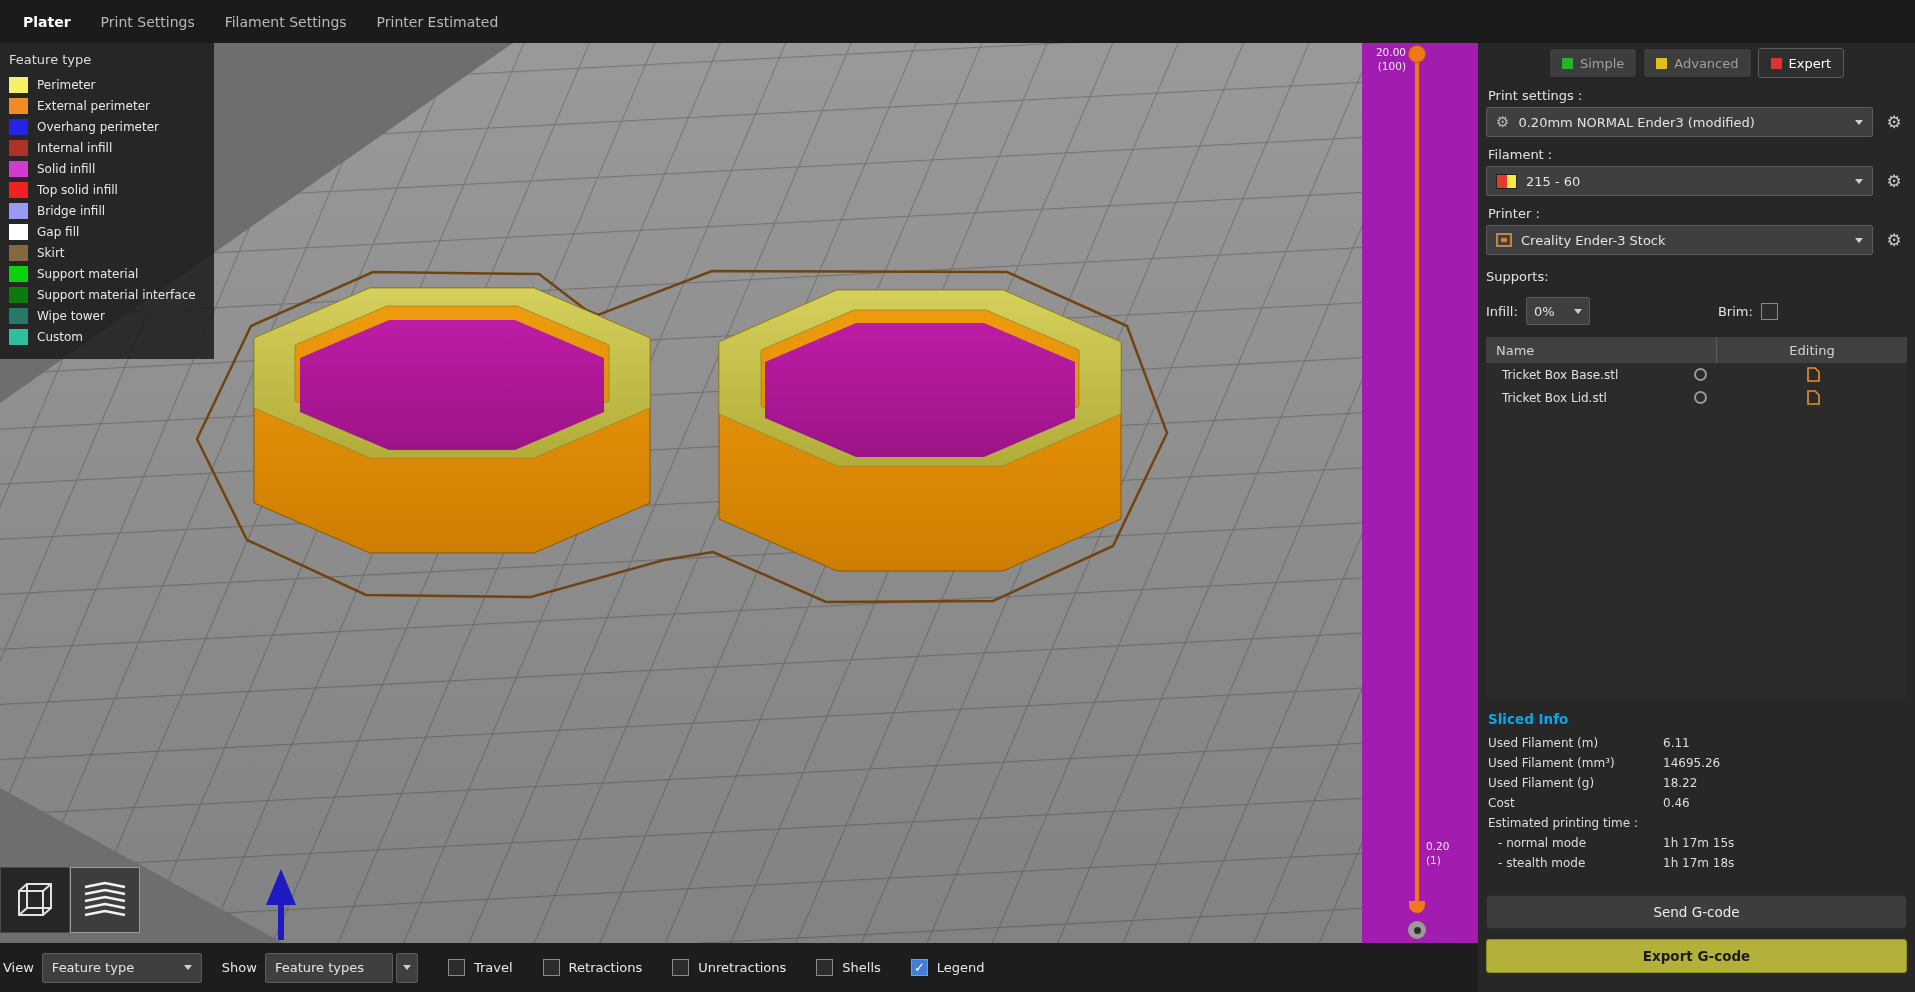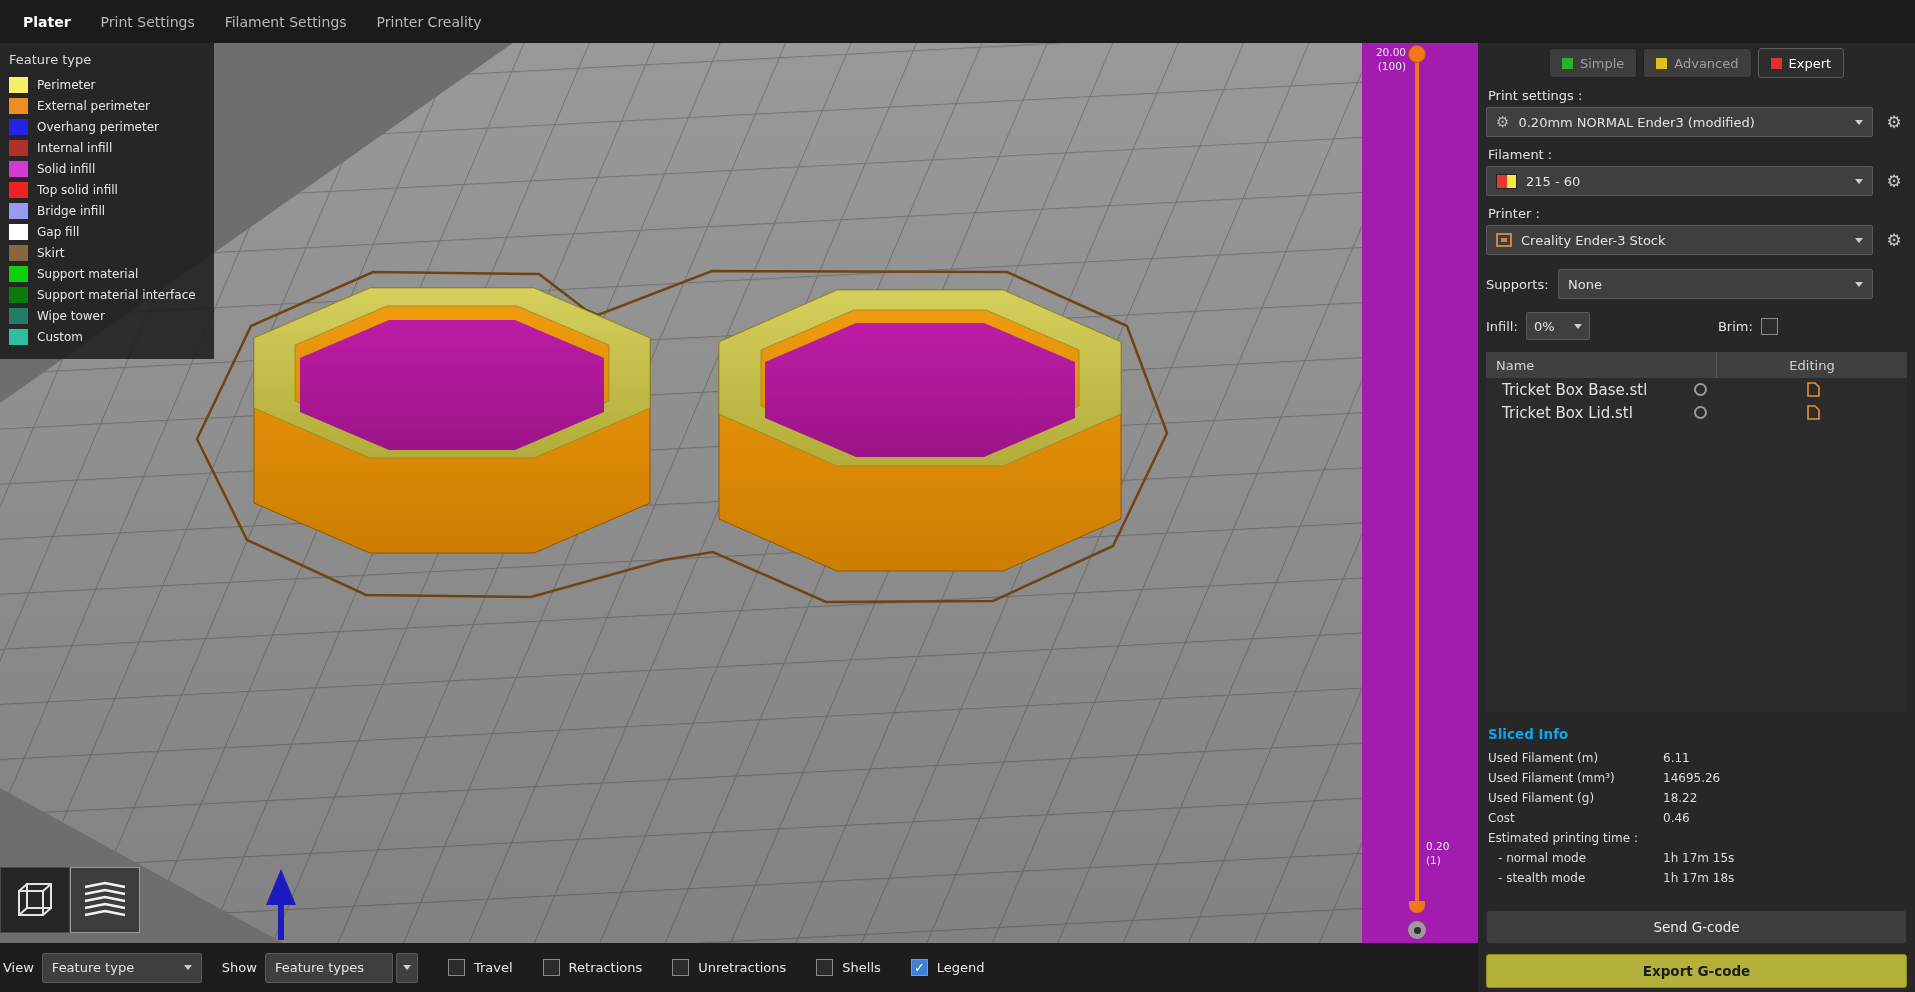--- a/index.html
+++ b/index.html
@@ -64,21 +64,21 @@
   .combo.small{flex:0 0 64px;height:28px;padding:0 7px;}
   .brim-label{margin-left:120px;}
   .checkbox{width:17px;height:17px;background:#2c2c2c;border:1px solid #8a8a8a;box-sizing:border-box;flex:0 0 auto;}
   .checkbox.checked{background:#3f7fd9;border-color:#6a9fe0;display:flex;align-items:center;justify-content:center;}
   .checkbox.checked::after{content:"✓";color:#ffffff;font-size:13px;line-height:1;}
 
   .obj-table{margin-top:12px;height:360px;background:#2b2b2b;}
   .obj-header{display:grid;grid-template-columns:230px 1fr;background:#404040;height:26px;align-items:center;color:#d3d3d3;font-size:13px;}
   .obj-header .col-name{padding-left:10px;}
   .obj-header .col-editing{height:100%;display:flex;align-items:center;justify-content:center;border-left:1px solid #5a5a5a;box-sizing:border-box;}
-  .obj-row{display:grid;grid-template-columns:208px 26px 1fr;align-items:center;height:23px;color:#e0e0e0;font-size:15px;}
+  .obj-row{display:grid;grid-template-columns:208px 26px 1fr;align-items:center;height:23px;color:#e0e0e0;font-size:12px;}
   .obj-row .name{padding-left:16px;white-space:nowrap;overflow:hidden;}
   .inst-icon{width:13px;height:13px;border:2px solid #9a9a9a;border-radius:50%;box-sizing:border-box;justify-self:start;}
   .edit-icon{justify-self:center;display:flex;}
 
   .sliced-info{margin-top:14px;}
   .si-title{color:#0ea5e9;font-weight:bold;font-size:13.5px;margin:0 0 6px 2px;}
   .si-row{display:grid;grid-template-columns:177px 1fr;font-size:12px;color:#dedede;height:20px;align-items:center;}
   .si-row .si-label{padding-left:2px;white-space:nowrap;}
   .si-row .si-label.indent{padding-left:12px;}
   .si-row.full .si-label{grid-column:1 / span 2;}
@@ -99,21 +99,21 @@
 </style>
 </head>
 <body>
 
 <div id="app">
 
   <div class="menubar">
     <div class="menu-item active">Plater</div>
     <div class="menu-item">Print Settings</div>
     <div class="menu-item">Filament Settings</div>
-    <div class="menu-item">Printer Creality</div>
+    <div class="menu-item">Printer Estimated</div>
   </div>
 
   <div class="viewport">
     <svg class="scene" width="1362" height="900" viewBox="0 0 1362 900">
       <defs>
         <linearGradient id="bedg" x1="0" y1="0" x2="0" y2="1">
           <stop offset="0" stop-color="#999999"></stop>
             <stop offset="1" stop-color="#828282"></stop>
         </linearGradient>
         <pattern id="grid" width="67" height="55" patternUnits="userSpaceOnUse" patternTransform="rotate(-3) skewX(-26)">
@@ -299,24 +299,20 @@
           <rect x="5" y="5" width="6" height="4" fill="#c8823c"></rect>
         </svg>
         <span class="txt">Creality Ender-3 Stock</span>
         <span class="arrow-down"></span>
       </div>
       <div class="gear-btn">⚙</div>
     </div>
 
     <div class="supports-row">
       <span class="rlabel">Supports:</span>
-      <div class="combo">
-        <span class="txt">None</span>
-        <span class="arrow-down"></span>
-      </div>
     </div>
 
     <div class="infill-row">
       <span class="rlabel">Infill:</span>
       <div class="combo small">
         <span class="txt">0%</span>
         <span class="arrow-down"></span>
       </div>
       <span class="rlabel brim-label">Brim:</span>
       <span class="checkbox"></span>

